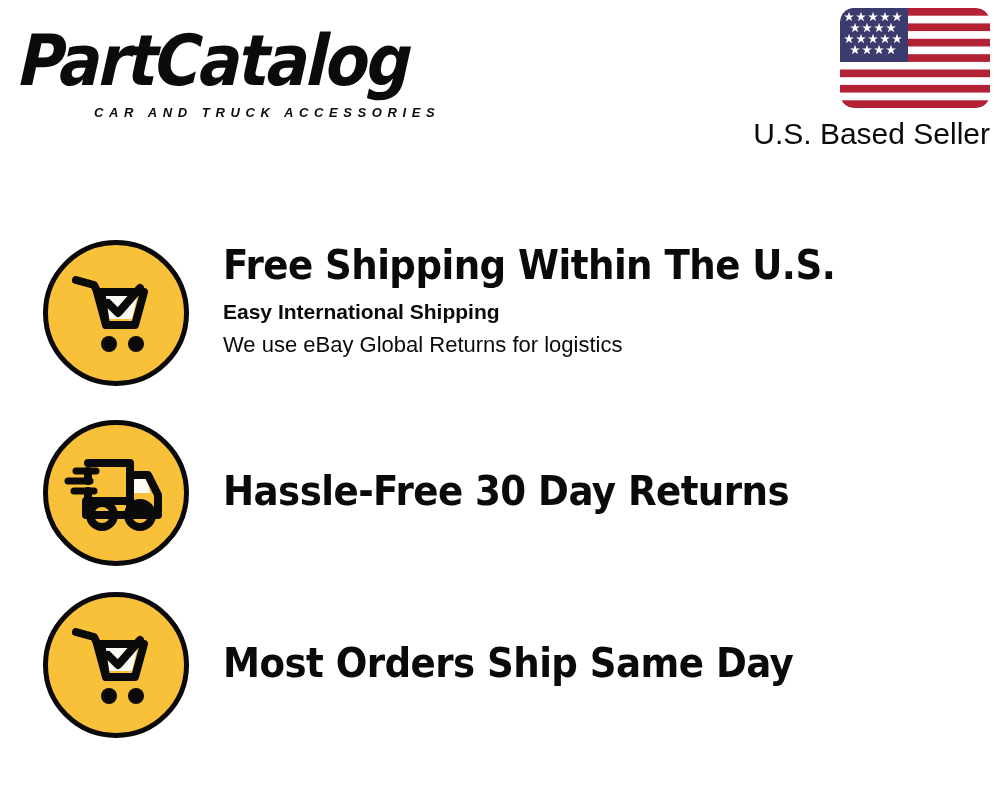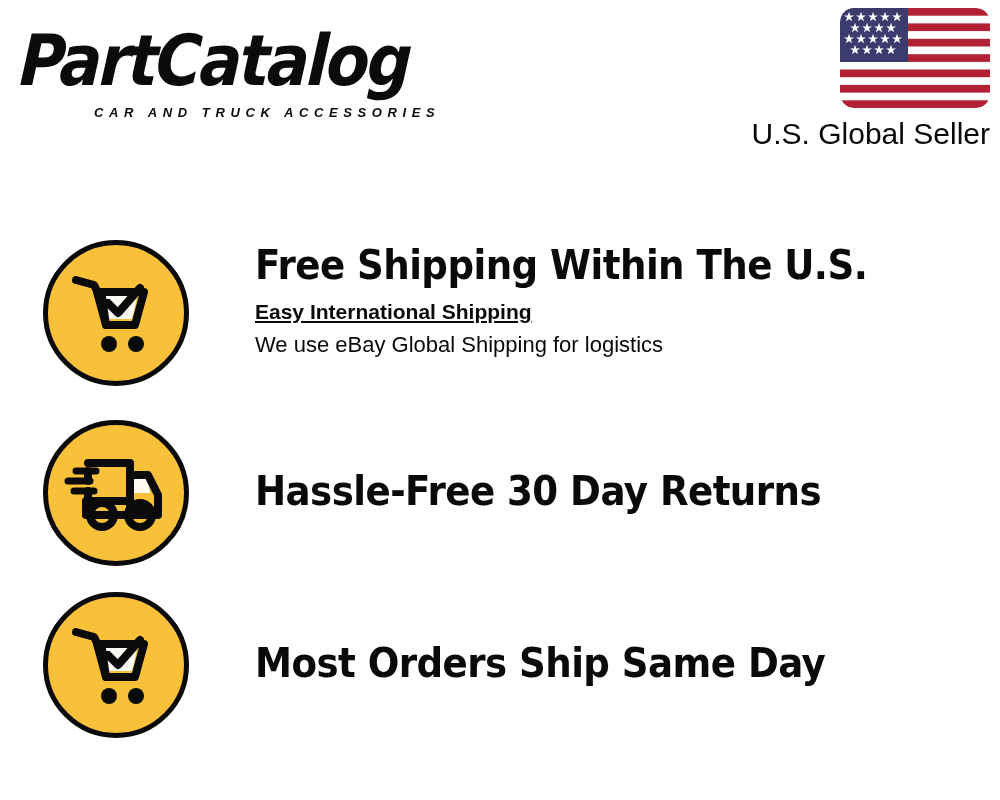--- a/index.html
+++ b/index.html
@@ -89,21 +89,20 @@
     top: 240px;
     left: 0;
     width: 1000px;
   }
   .feature-row {
     position: absolute;
     left: 0;
     width: 1000px;
     display: flex;
     align-items: flex-start;
-    gap: 32px;
   }
   .feature-row.row-0 { top: 0px; }
   .feature-row.row-1 { top: 180px; }
   .feature-row.row-2 { top: 352px; }
 
   .icon-badge {
     flex: 0 0 auto;
     margin-left: 43px;
     width: 146px;
     height: 146px;
@@ -146,21 +145,20 @@
     white-space: nowrap;
   }
   .feature-sub-bold {
     font-family: "Liberation Sans", sans-serif;
     font-weight: bold;
     font-size: 21px;
     line-height: 34px;
     color: #0a0a0a;
     white-space: nowrap;
     margin-top: 5px;
-    text-decoration: underline;
   }
   .feature-sub {
     font-family: "Liberation Sans", sans-serif;
     font-size: 22px;
     line-height: 32px;
     color: #0a0a0a;
     white-space: nowrap;
   }
 </style>
 </head>
@@ -210,21 +208,21 @@
             <use href="#starShape" x="45" y="31"></use>
             <use href="#starShape" x="57" y="31"></use>
             <use href="#starShape" x="15" y="42"></use>
             <use href="#starShape" x="27" y="42"></use>
             <use href="#starShape" x="39" y="42"></use>
             <use href="#starShape" x="51" y="42"></use>
           </g>
         </g>
       </svg>
     </div>
-    <div class="seller-text">U.S. Global Seller</div>
+    <div class="seller-text">U.S. Based Seller</div>
   </div>
 
 </div>
 
 <div class="features">
 
   <div class="feature-row row-0">
     <div class="icon-badge">
       <svg width="100" height="92" viewBox="0 0 100 92" aria-hidden="true">
         <polygon points="32,26 72,26 66,52 38,52" fill="#FAFAF5"></polygon>
@@ -232,21 +230,21 @@
         <path d="M31 25 L78 25 L69 58 L40 58 Z" fill="none" stroke="#0A0A0A" stroke-width="8" stroke-linecap="round" stroke-linejoin="round"></path>
         <path d="M40 58 L36 30" fill="none" stroke="#0A0A0A" stroke-width="8" stroke-linecap="round" stroke-linejoin="round"></path>
         <path d="M42 36 L52 46 L74 21" fill="none" stroke="#0A0A0A" stroke-width="8" stroke-linecap="round" stroke-linejoin="round"></path>
         <circle cx="43" cy="77" r="8" fill="#0A0A0A"></circle>
         <circle cx="70" cy="77" r="8" fill="#0A0A0A"></circle>
       </svg>
     </div>
     <div class="feature-text">
       <div class="feature-title">Free Shipping Within The U.S.</div>
       <div class="feature-sub-bold">Easy International Shipping</div>
-      <div class="feature-sub">We use eBay Global Shipping for logistics</div>
+      <div class="feature-sub">We use eBay Global Returns for logistics</div>
     </div>
   </div>
 
   <div class="feature-row row-1">
     <div class="icon-badge">
       <svg width="104" height="80" viewBox="0 0 104 80" aria-hidden="true">
         <polygon points="70,22 83,22 86,40 70,40" fill="#FDFBF2"></polygon>
         <path d="M4 28 L26 28" stroke="#0A0A0A" stroke-width="7" stroke-linecap="round"></path>
         <path d="M12 18 L32 18" stroke="#0A0A0A" stroke-width="7" stroke-linecap="round"></path>
         <path d="M10 38 L30 38" stroke="#0A0A0A" stroke-width="7" stroke-linecap="round"></path>

